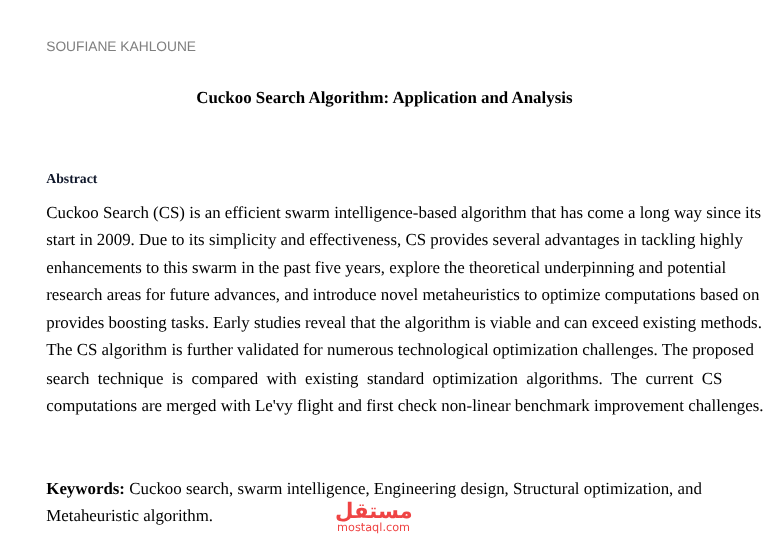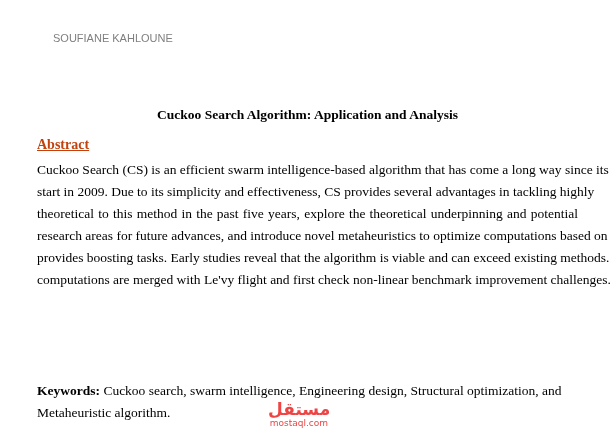--- a/index.html
+++ b/index.html
@@ -1,29 +1,28 @@
 <!DOCTYPE html>
 <html><head>
 <meta charset="utf-8">
 <style>
   html, body { margin:0; padding:0; background:#ffffff; }
   body { width:615px; height:434px; position:relative; overflow:hidden; }
   .author {
     position:absolute; left:37px; top:32px;
     font-family:"Liberation Sans", sans-serif; font-size:11px; color:#7f7f7f;
     letter-spacing:0;
-    margin-left:16px;
   }
   .title {
     position:absolute; left:0; width:615px; top:70px; text-align:center;
-    font-family:"Liberation Serif", serif; font-weight:bold; font-size:13.5px; color:#000;margin-top:37px;
+    font-family:"Liberation Serif", serif; font-weight:bold; font-size:13.5px; color:#000;
   }
   .abstract-heading {
     position:absolute; left:37px; top:137px;
-    font-family:"Liberation Serif", serif; font-weight:bold; font-size:14px; color:#c2410c;text-decoration:underline;
+    font-family:"Liberation Serif", serif; font-weight:bold; font-size:11px; color:#0f172a;
   }
   .abstract-body {
     position:absolute; left:37px; top:159px; width:541px;
     font-family:"Liberation Serif", serif; font-size:13.5px; color:#000;
     line-height:22.1px; text-align:justify;
   }
   .abstract-body .line { display:block; text-align:justify; text-align-last:justify; white-space:nowrap; height:22.1px; }
   .abstract-body .line.last { text-align-last:left; }
   .keywords {
     position:absolute; left:37px; top:380px; width:541px;
@@ -42,23 +41,25 @@
 
 <div class="author">SOUFIANE KAHLOUNE</div>
 
 <div class="title">Cuckoo Search Algorithm: Application and Analysis</div>
 
 <div class="abstract-heading">Abstract</div>
 
 <div class="abstract-body">
   <span class="line">Cuckoo Search (CS) is an efficient swarm intelligence-based algorithm that has come a long way since its</span>
   <span class="line">start in 2009. Due to its simplicity and effectiveness, CS provides several advantages in tackling highly</span>
-  <span class="line">theoretical to this method in the past five years, explore the theoretical underpinning and potential</span>
+  <span class="line">enhancements to this swarm in the past five years, explore the theoretical underpinning and potential</span>
   <span class="line">research areas for future advances, and introduce novel metaheuristics to optimize computations based on</span>
   <span class="line">provides boosting tasks. Early studies reveal that the algorithm is viable and can exceed existing methods.</span>
+  <span class="line">The CS algorithm is further validated for numerous technological optimization challenges. The proposed</span>
+  <span class="line">search technique is compared with existing standard optimization algorithms. The current CS</span>
   <span class="line last">computations are merged with Le'vy flight and first check non-linear benchmark improvement challenges.</span>
 </div>
 
 <div class="keywords">
   <div><b>Keywords:</b><span> Cuckoo search, swarm intelligence, Engineering design, Structural optimization, and</span></div>
   <div>Metaheuristic algorithm.</div>
 </div>
 
 <div class="watermark">
   <div class="ar">مستقل</div>

